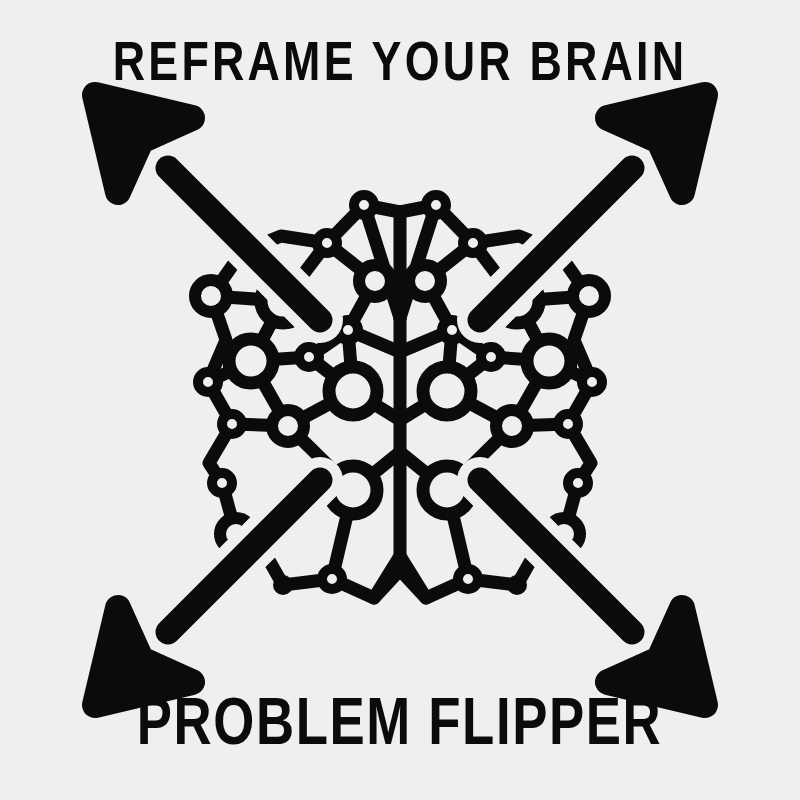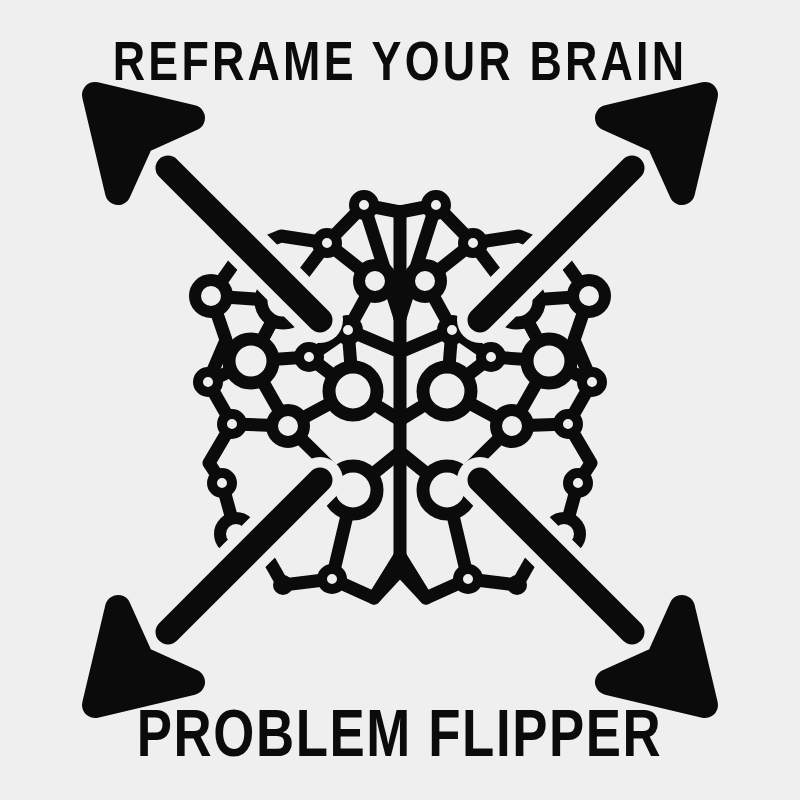--- a/index.html
+++ b/index.html
@@ -125,15 +125,15 @@
       <line x1="168" y1="168" x2="320" y2="320" stroke="#0b0b0b" stroke-width="25" stroke-linecap="round"></line>
       <path d="M 95 95 L 192 118 L 141 141 L 118 192 Z" fill="#0b0b0b" stroke="#0b0b0b" stroke-width="26" stroke-linejoin="round"></path>
       <line x1="632" y1="168" x2="480" y2="320" stroke="#0b0b0b" stroke-width="25" stroke-linecap="round"></line>
       <path d="M 705 95 L 608 118 L 659 141 L 682 192 Z" fill="#0b0b0b" stroke="#0b0b0b" stroke-width="26" stroke-linejoin="round"></path>
       <line x1="168" y1="632" x2="320" y2="480" stroke="#0b0b0b" stroke-width="25" stroke-linecap="round"></line>
       <path d="M 95 705 L 118 608 L 141 659 L 192 682 Z" fill="#0b0b0b" stroke="#0b0b0b" stroke-width="26" stroke-linejoin="round"></path>
       <line x1="632" y1="632" x2="480" y2="480" stroke="#0b0b0b" stroke-width="25" stroke-linecap="round"></line>
       <path d="M 705 705 L 682 608 L 659 659 L 608 682 Z" fill="#0b0b0b" stroke="#0b0b0b" stroke-width="26" stroke-linejoin="round"></path>
     </svg>
 
-  <h1 class="title title-bottom" style="color: rgb(11, 11, 11); margin-top: 12px;"><span class="squeeze">PROBLEM FLIPPER</span></h1>
+  <h1 class="title title-bottom" style="color: rgb(11, 11, 11);"><span class="squeeze">PROBLEM FLIPPER</span></h1>
 
 </div>
 
 </body></html>

